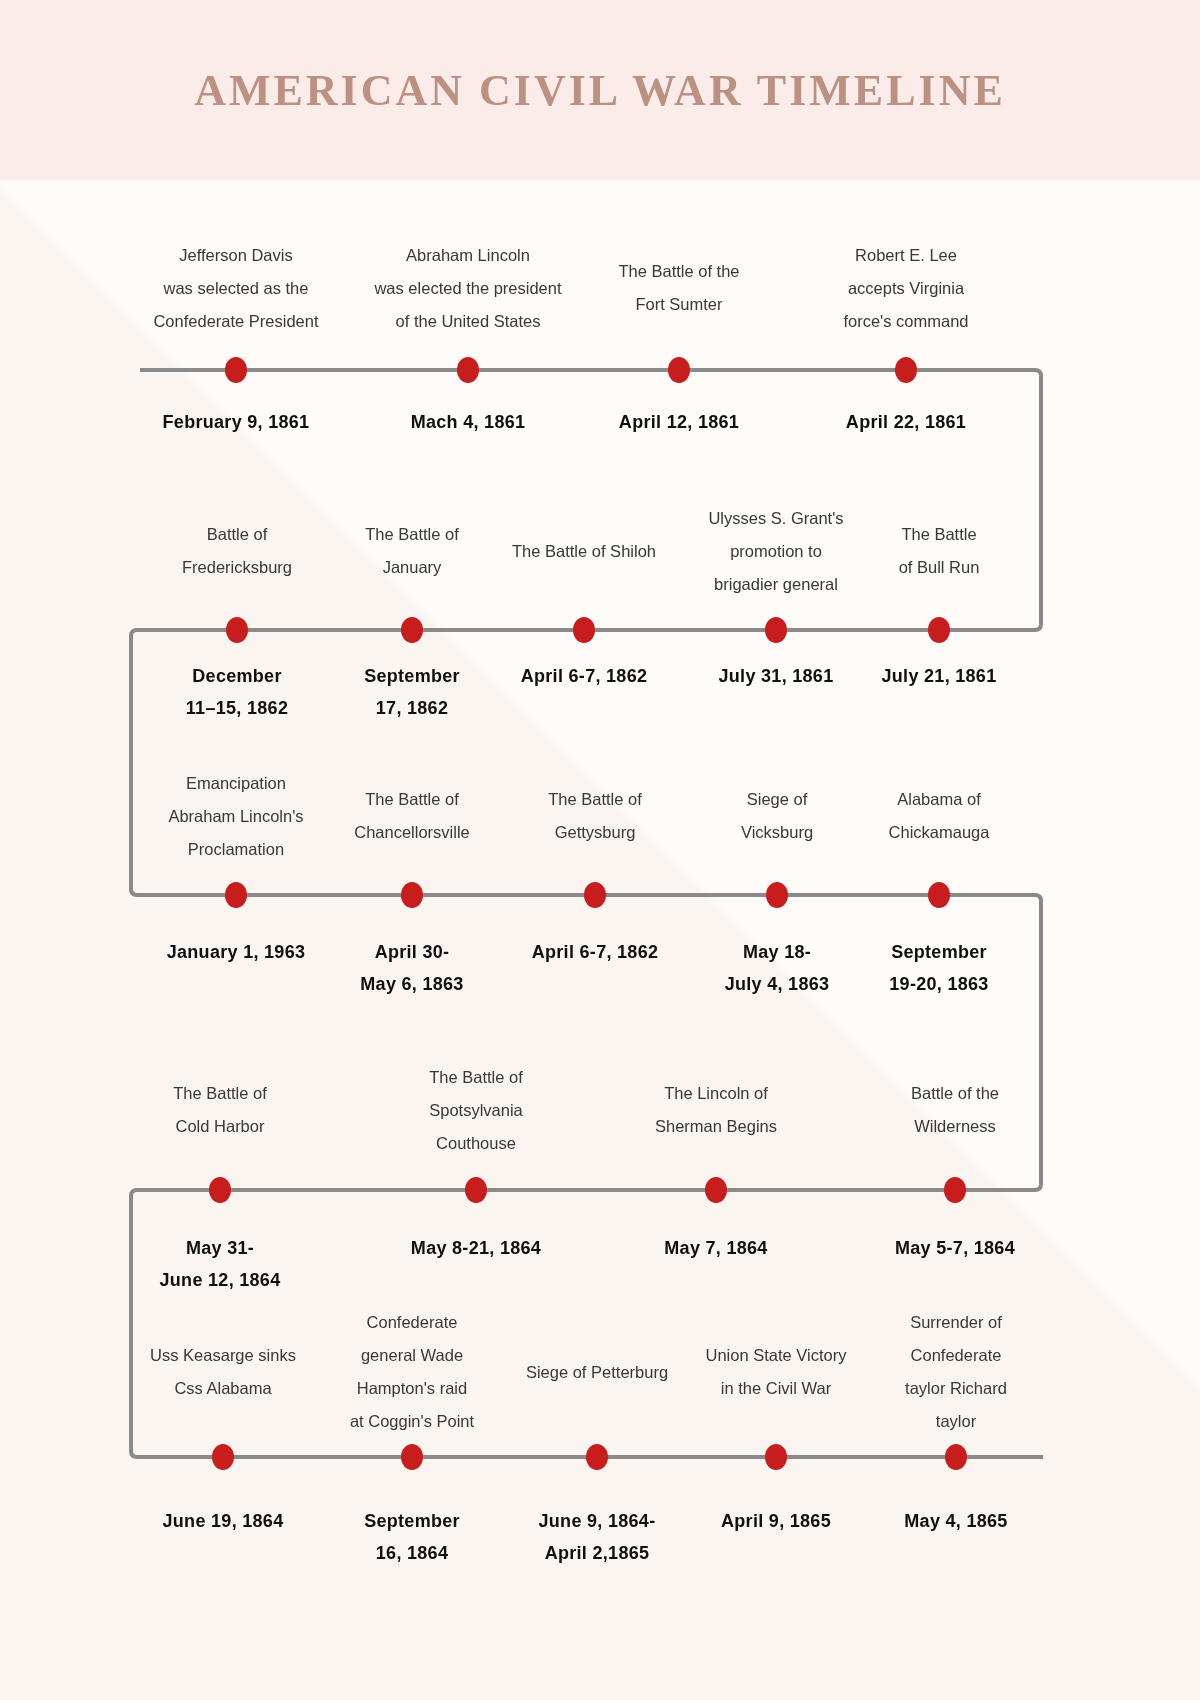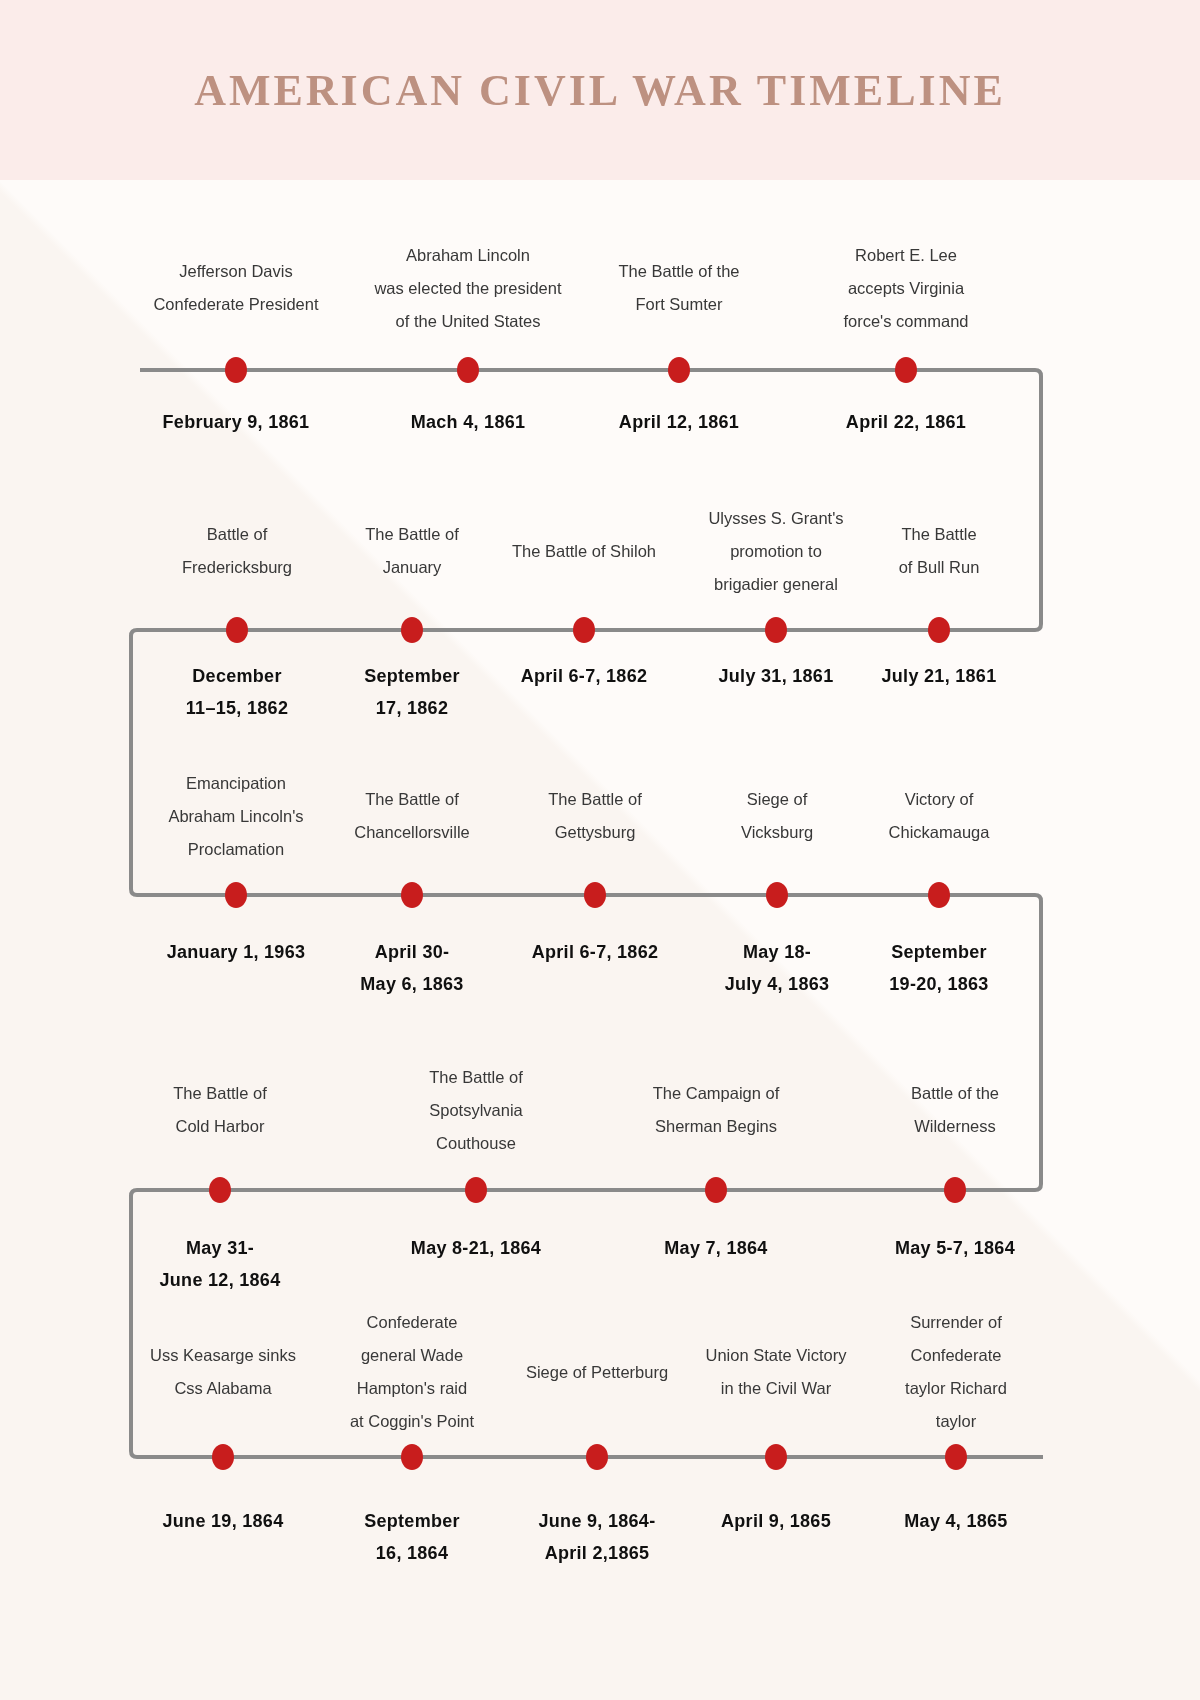--- a/index.html
+++ b/index.html
@@ -86,20 +86,21 @@
         <ellipse cx="955" cy="1190" rx="11" ry="13" fill="#c81d1d"></ellipse>
         <ellipse cx="223" cy="1457" rx="11" ry="13" fill="#c81d1d"></ellipse>
         <ellipse cx="412" cy="1457" rx="11" ry="13" fill="#c81d1d"></ellipse>
         <ellipse cx="597" cy="1457" rx="11" ry="13" fill="#c81d1d"></ellipse>
         <ellipse cx="776" cy="1457" rx="11" ry="13" fill="#c81d1d"></ellipse>
         <ellipse cx="956" cy="1457" rx="11" ry="13" fill="#c81d1d"></ellipse>
       </svg>
     <div id="timeline-labels">
         <div class="event-label" style="left: 236px; top: 288px; color: rgb(56, 56, 56);">
           <div>Jefferson Davis</div>
+          <div>was selected as the</div>
           <div>Confederate President</div>
         </div>
         <div class="date-label" style="left: 236px; top: 406px; color: rgb(16, 16, 16);">
           <div>February 9, 1861</div>
         </div>
         <div class="event-label" style="left: 468px; top: 288px; color: rgb(56, 56, 56);">
           <div>Abraham Lincoln</div>
           <div>was elected the president</div>
           <div>of the United States</div>
         </div>
@@ -183,21 +184,21 @@
         </div>
         <div class="event-label" style="left: 777px; top: 816px; color: rgb(56, 56, 56);">
           <div>Siege of</div>
           <div>Vicksburg</div>
         </div>
         <div class="date-label" style="left: 777px; top: 936px; color: rgb(16, 16, 16);">
           <div>May 18-</div>
           <div>July 4, 1863</div>
         </div>
         <div class="event-label" style="left: 939px; top: 816px; color: rgb(56, 56, 56);">
-          <div>Victory of</div>
+          <div>Alabama of</div>
           <div>Chickamauga</div>
         </div>
         <div class="date-label" style="left: 939px; top: 936px; color: rgb(16, 16, 16);">
           <div>September</div>
           <div>19-20, 1863</div>
         </div>
         <div class="event-label" style="left: 220px; top: 1110px; color: rgb(56, 56, 56);">
           <div>The Battle of</div>
           <div>Cold Harbor</div>
         </div>
@@ -207,21 +208,21 @@
         </div>
         <div class="event-label" style="left: 476px; top: 1110px; color: rgb(56, 56, 56);">
           <div>The Battle of</div>
           <div>Spotsylvania</div>
           <div>Couthouse</div>
         </div>
         <div class="date-label" style="left: 476px; top: 1232px; color: rgb(16, 16, 16);">
           <div>May 8-21, 1864</div>
         </div>
         <div class="event-label" style="left: 716px; top: 1110px; color: rgb(56, 56, 56);">
-          <div>The Campaign of</div>
+          <div>The Lincoln of</div>
           <div>Sherman Begins</div>
         </div>
         <div class="date-label" style="left: 716px; top: 1232px; color: rgb(16, 16, 16);">
           <div>May 7, 1864</div>
         </div>
         <div class="event-label" style="left: 955px; top: 1110px; color: rgb(56, 56, 56);">
           <div>Battle of the</div>
           <div>Wilderness</div>
         </div>
         <div class="date-label" style="left: 955px; top: 1232px; color: rgb(16, 16, 16);">

